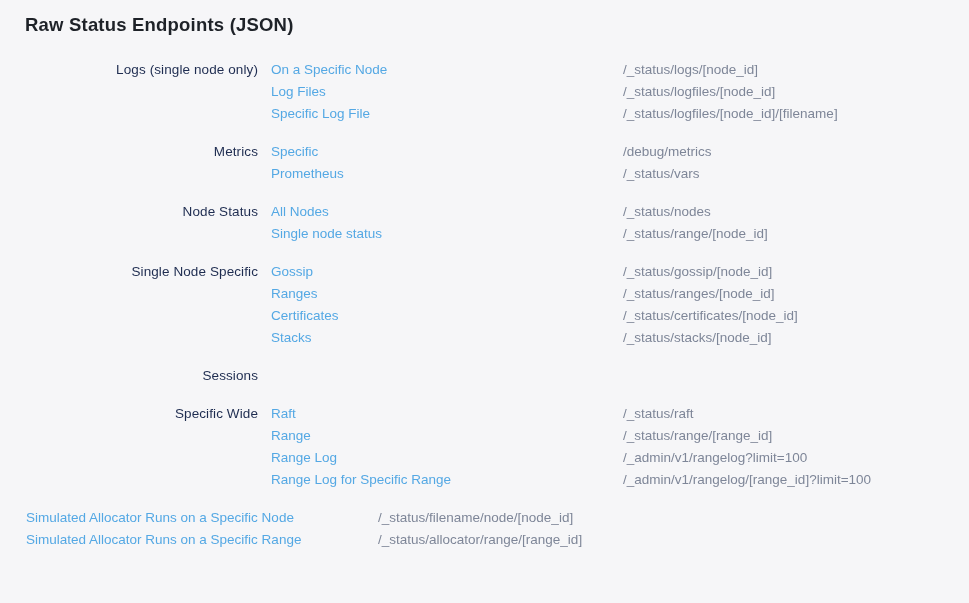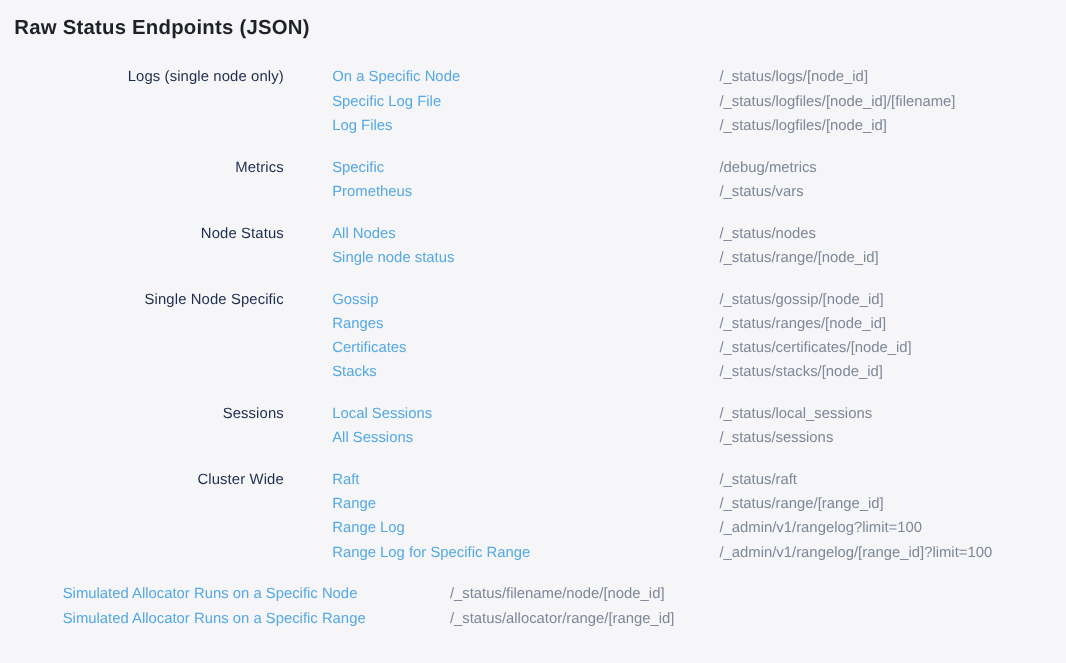--- a/index.html
+++ b/index.html
@@ -13,41 +13,41 @@
   html, body { margin: 0; padding: 0; }
   body {
     width: 969px;
     height: 603px;
     background: var(--background);
     font-family: "Liberation Sans", sans-serif;
     overflow: hidden;
   }
   .page { padding: 14px 16px 0 13px; }
   .page-title {
-    margin: 0 0 23px 0;
+    margin: 0 0 23px 12px;
     font-size: 18.5px;
     font-weight: 700;
     letter-spacing: 0.2px;
     color: var(--title);
   }
   .group {
     display: flex;
     align-items: flex-start;
     margin-bottom: 16px;
     font-size: 13.5px;
     line-height: 22px;
   }
   .category {
     width: 245px;
     flex: 0 0 245px;
     text-align: right;
     color: var(--category);
     letter-spacing: 0.1px;
   }
-  .rows { margin-left: 44px; flex: 1; }
+  .rows { margin-left: 13px; flex: 1; }
   .row { display: flex; }
   .link {
     width: 352px;
     flex: 0 0 352px;
     color: var(--link);
     text-decoration: none;
     cursor: pointer;
   }
   .url { color: var(--url); }
 </style>
@@ -59,26 +59,26 @@
   <h1 class="page-title">Raw Status Endpoints (JSON)</h1>
 
   <section class="group">
     <div class="category">Logs (single node only)</div>
     <div class="rows">
       <div class="row">
         <a class="link">On a Specific Node</a>
         <span class="url">/_status/logs/[node_id]</span>
       </div>
       <div class="row">
+        <a class="link">Log Files</a>
+        <span class="url">/_status/logfiles/[node_id]</span>
+      </div>
+      <div class="row">
         <a class="link">Specific Log File</a>
         <span class="url">/_status/logfiles/[node_id]/[filename]</span>
-      </div>
-      <div class="row">
-        <a class="link">Log Files</a>
-        <span class="url">/_status/logfiles/[node_id]</span>
       </div>
     </div>
   </section>
 
   <section class="group">
     <div class="category">Metrics</div>
     <div class="rows">
       <div class="row">
         <a class="link">Specific</a>
         <span class="url">/debug/metrics</span>
@@ -121,34 +121,24 @@
       </div>
       <div class="row">
         <a class="link">Stacks</a>
         <span class="url">/_status/stacks/[node_id]</span>
       </div>
     </div>
   </section>
 
   <section class="group">
     <div class="category">Sessions</div>
-    <div class="rows">
-      <div class="row">
-        <a class="link">Local Sessions</a>
-        <span class="url">/_status/local_sessions</span>
-      </div>
-      <div class="row">
-        <a class="link">All Sessions</a>
-        <span class="url">/_status/sessions</span>
-      </div>
-    </div>
   </section>
 
   <section class="group">
-    <div class="category">Cluster Wide</div>
+    <div class="category">Specific Wide</div>
     <div class="rows">
       <div class="row">
         <a class="link">Raft</a>
         <span class="url">/_status/raft</span>
       </div>
       <div class="row">
         <a class="link">Range</a>
         <span class="url">/_status/range/[range_id]</span>
       </div>
       <div class="row">

